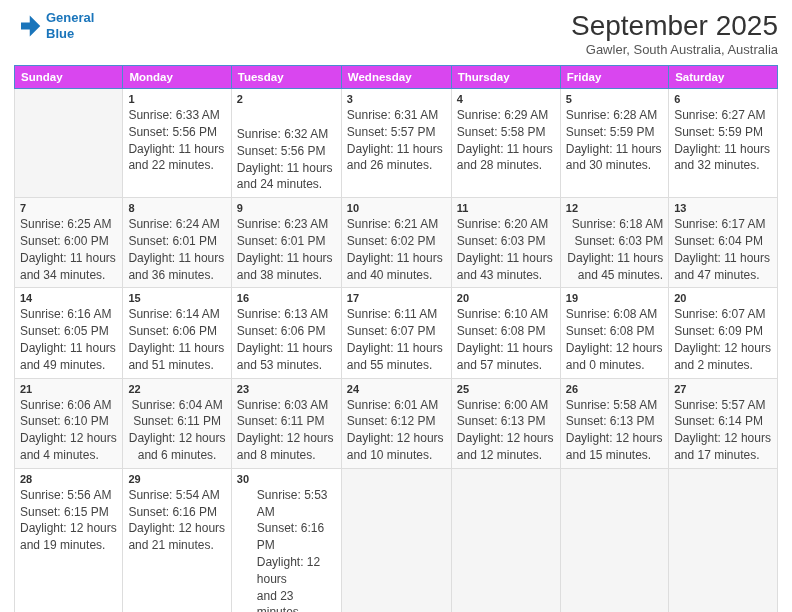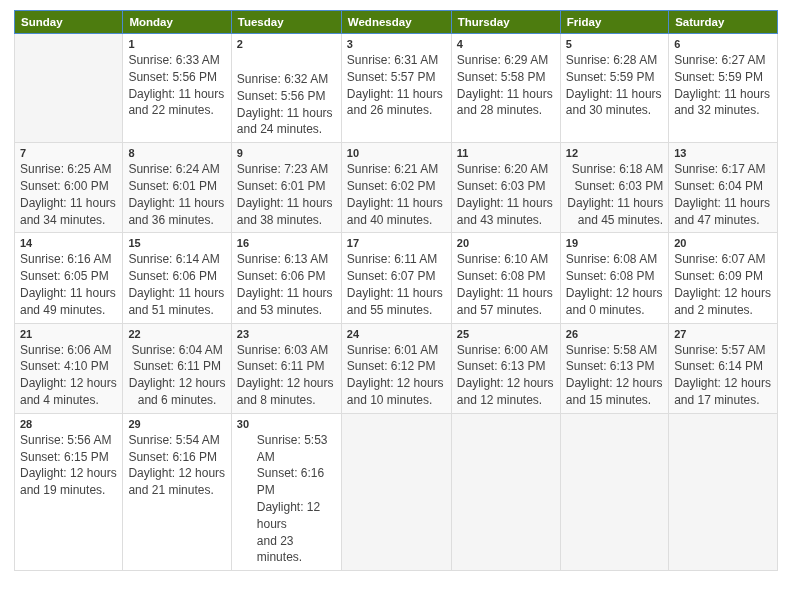--- a/index.html
+++ b/index.html
@@ -52,21 +52,21 @@
     .subtitle {
       font-size: 13px;
       color: #555;
     }
     .calendar {
       width: 100%;
       border-collapse: collapse;
       border: 1px solid #ccc;
     }
     .calendar th {
-      background: #4d7c0f;
+      background: #d946ef;
       color: #fff;
       font-size: 11.5px;
       font-weight: bold;
       text-align: left;
       padding: 5px 6px;
       border: 1px solid #4a8acf;
     }
     .calendar td {
       border: 1px solid #ddd;
       vertical-align: top;
@@ -93,20 +93,36 @@
       line-height: 1.4;
     }
     .row-shade td {
       background: #f9f9f9;
     }
   </style>
 </head>
 <body>
 
 <div class="page">
+  <div class="header">
+    <div class="logo">
+      <svg class="logo-icon" viewBox="0 0 32 32" xmlns="http://www.w3.org/2000/svg">
+        <rect x="0" y="0" width="32" height="32" fill="white"></rect>
+        <polygon points="18,4 30,16 18,28 18,20 8,20 8,12 18,12" fill="#1a75bb"></polygon>
+      </svg>
+      <div class="logo-text">
+        <span>General</span>
+        <span>Blue</span>
+      </div>
+    </div>
+    <div class="title-block">
+      <div class="main-title">September 2025</div>
+      <div class="subtitle">Gawler, South Australia, Australia</div>
+    </div>
+  </div>
 
   <table class="calendar">
     <thead>
       <tr>
       <th>Sunday</th>
           <th>Monday</th>
           <th>Tuesday</th>
           <th>Wednesday</th>
           <th>Thursday</th>
           <th>Friday</th>
@@ -169,21 +185,21 @@
           </td>
           <td>
             <span class="day-number">8</span>
             <div class="day-info" style="white-space: pre-line;">Sunrise: 6:24 AM
 Sunset: 6:01 PM
 Daylight: 11 hours
 and 36 minutes.</div>
           </td>
           <td>
             <span class="day-number">9</span>
-            <div class="day-info" style="white-space: pre-line;">Sunrise: 7:23 AM
+            <div class="day-info" style="white-space: pre-line;">Sunrise: 6:23 AM
 Sunset: 6:01 PM
 Daylight: 11 hours
 and 38 minutes.</div>
           </td>
           <td>
             <span class="day-number">10</span>
             <div class="day-info" style="white-space: pre-line;">Sunrise: 6:21 AM
 Sunset: 6:02 PM
 Daylight: 11 hours
 and 40 minutes.</div>
@@ -258,21 +274,21 @@
             <div class="day-info" style="white-space: pre-line;">Sunrise: 6:07 AM
 Sunset: 6:09 PM
 Daylight: 12 hours
 and 2 minutes.</div>
           </td>
         </tr>
         <tr class="row-shade">
           <td>
             <span class="day-number">21</span>
             <div class="day-info" style="white-space: pre-line;">Sunrise: 6:06 AM
-Sunset: 4:10 PM
+Sunset: 6:10 PM
 Daylight: 12 hours
 and 4 minutes.</div>
           </td>
           <td>
             <span class="day-number">22</span>
             <div class="day-info" style="white-space: pre-line; text-align: center;">Sunrise: 6:04 AM
 Sunset: 6:11 PM
 Daylight: 12 hours
 and 6 minutes.</div>
           </td>

